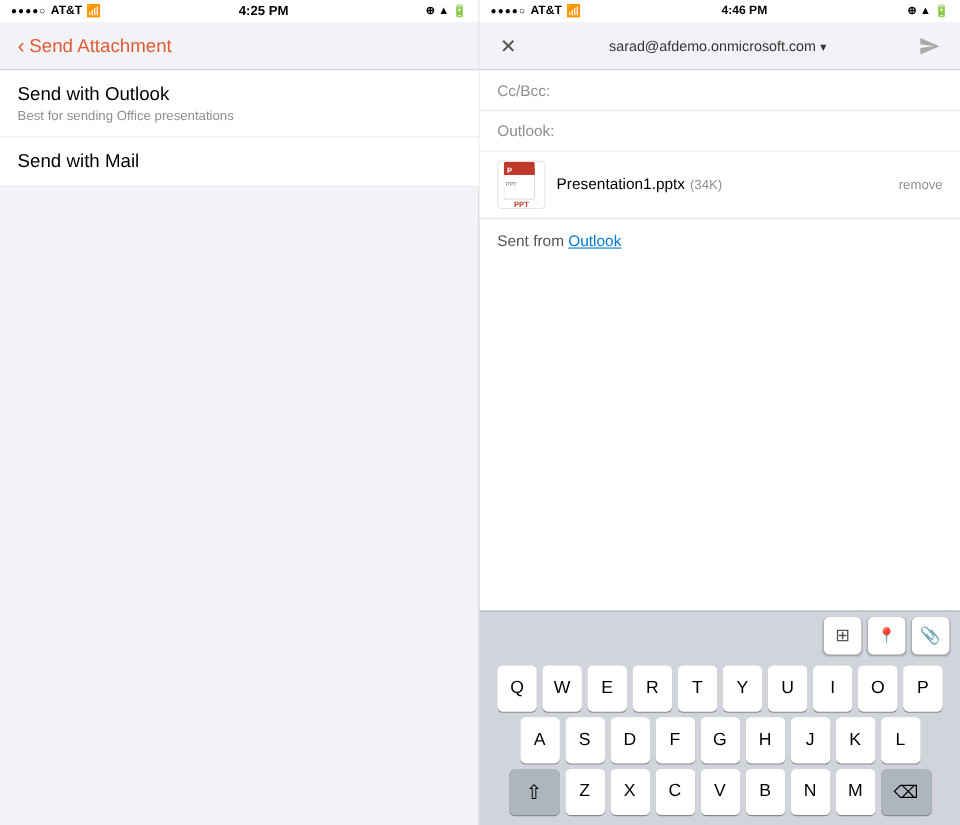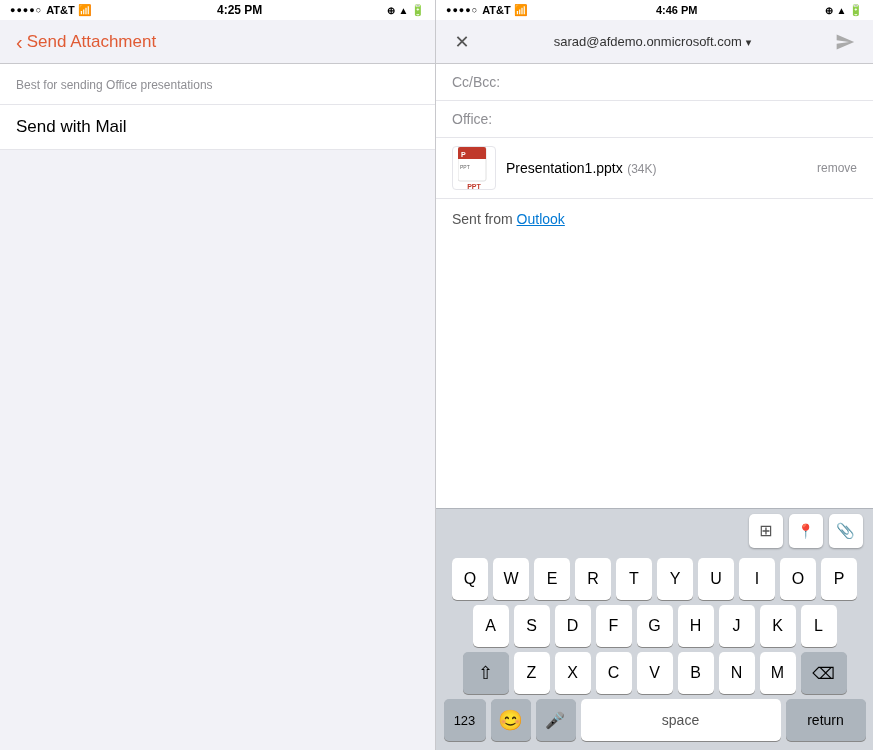--- a/index.html
+++ b/index.html
@@ -333,20 +333,21 @@
 
   <div class="nav-bar-left">
     <div class="back-btn">
       <span class="back-chevron">‹</span>
       <span class="nav-title-left">Send Attachment</span>
     </div>
   </div>
 
   <div class="list-section">
     <div class="list-item">
+      <div class="list-item-title">Send with Outlook</div>
       <div class="list-item-subtitle">Best for sending Office presentations</div>
     </div>
     <div class="list-item-simple">
       <div class="list-item-simple-title">Send with Mail</div>
     </div>
   </div>
 </div>
 
 <div class="right-panel">
 
@@ -376,21 +377,21 @@
       </svg>
     </div>
   </div>
 
   <div class="compose-fields">
     <div class="compose-field-row">
       <span class="field-label">Cc/Bcc:</span>
       <input class="field-input" type="text" style="border: none; outline: none; font-size: 14px; width: 100%;">
     </div>
     <div class="compose-field-row">
-      <span class="field-label">Office:</span>
+      <span class="field-label">Outlook:</span>
       <input class="field-input" type="text" style="border: none; outline: none; font-size: 14px; width: 100%;">
     </div>
   </div>
 
   <div class="attachment-row">
     <div class="attachment-icon">
       <div style="display:flex;flex-direction:column;align-items:center;">
         <svg width="32" height="36" viewBox="0 0 32 36">
           <rect x="0" y="0" width="28" height="34" rx="2" ry="2" fill="#fff" stroke="#e0e0e0" stroke-width="1"></rect>
           <rect x="0" y="0" width="28" height="12" rx="2" ry="2" fill="#c0392b"></rect>
@@ -456,21 +457,14 @@
       <div class="kb-key">Z</div>
       <div class="kb-key">X</div>
       <div class="kb-key">C</div>
       <div class="kb-key">V</div>
       <div class="kb-key">B</div>
       <div class="kb-key">N</div>
       <div class="kb-key">M</div>
       <div class="kb-key backspace-key" style="font-size:16px;">⌫</div>
     </div>
 
-    <div class="kb-row">
-      <div class="kb-key numbers-key">123</div>
-      <div class="kb-key emoji-key">😊</div>
-      <div class="kb-key mic-key" style="font-size:16px;">🎤</div>
-      <div class="kb-key space-key">space</div>
-      <div class="kb-key return-key">return</div>
-    </div>
   </div>
 </div>
 
 </body></html>

